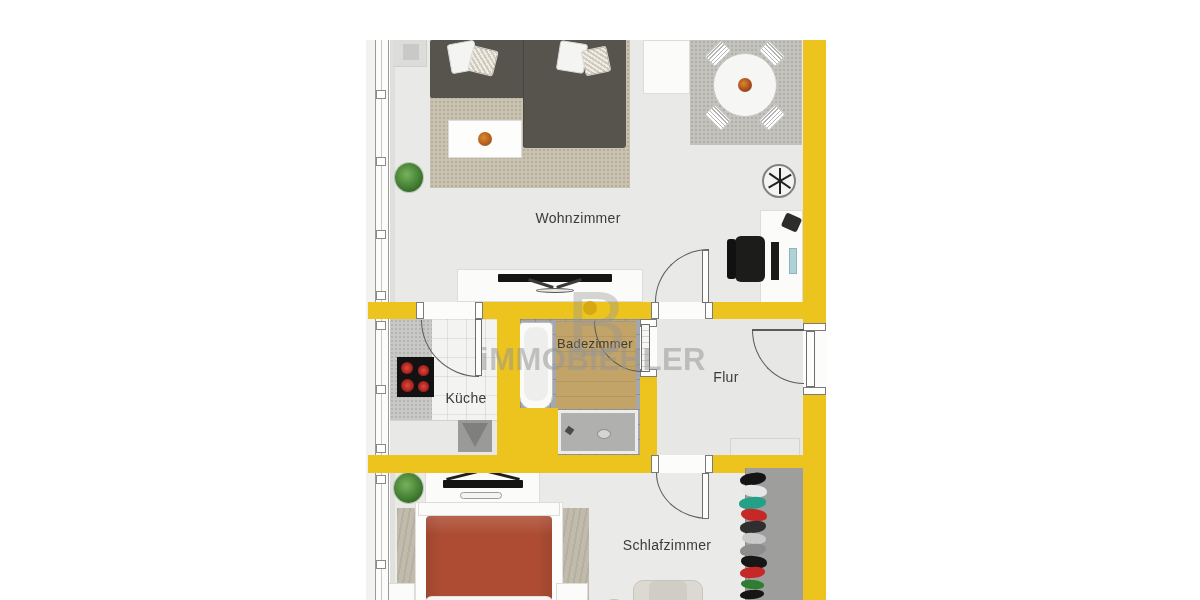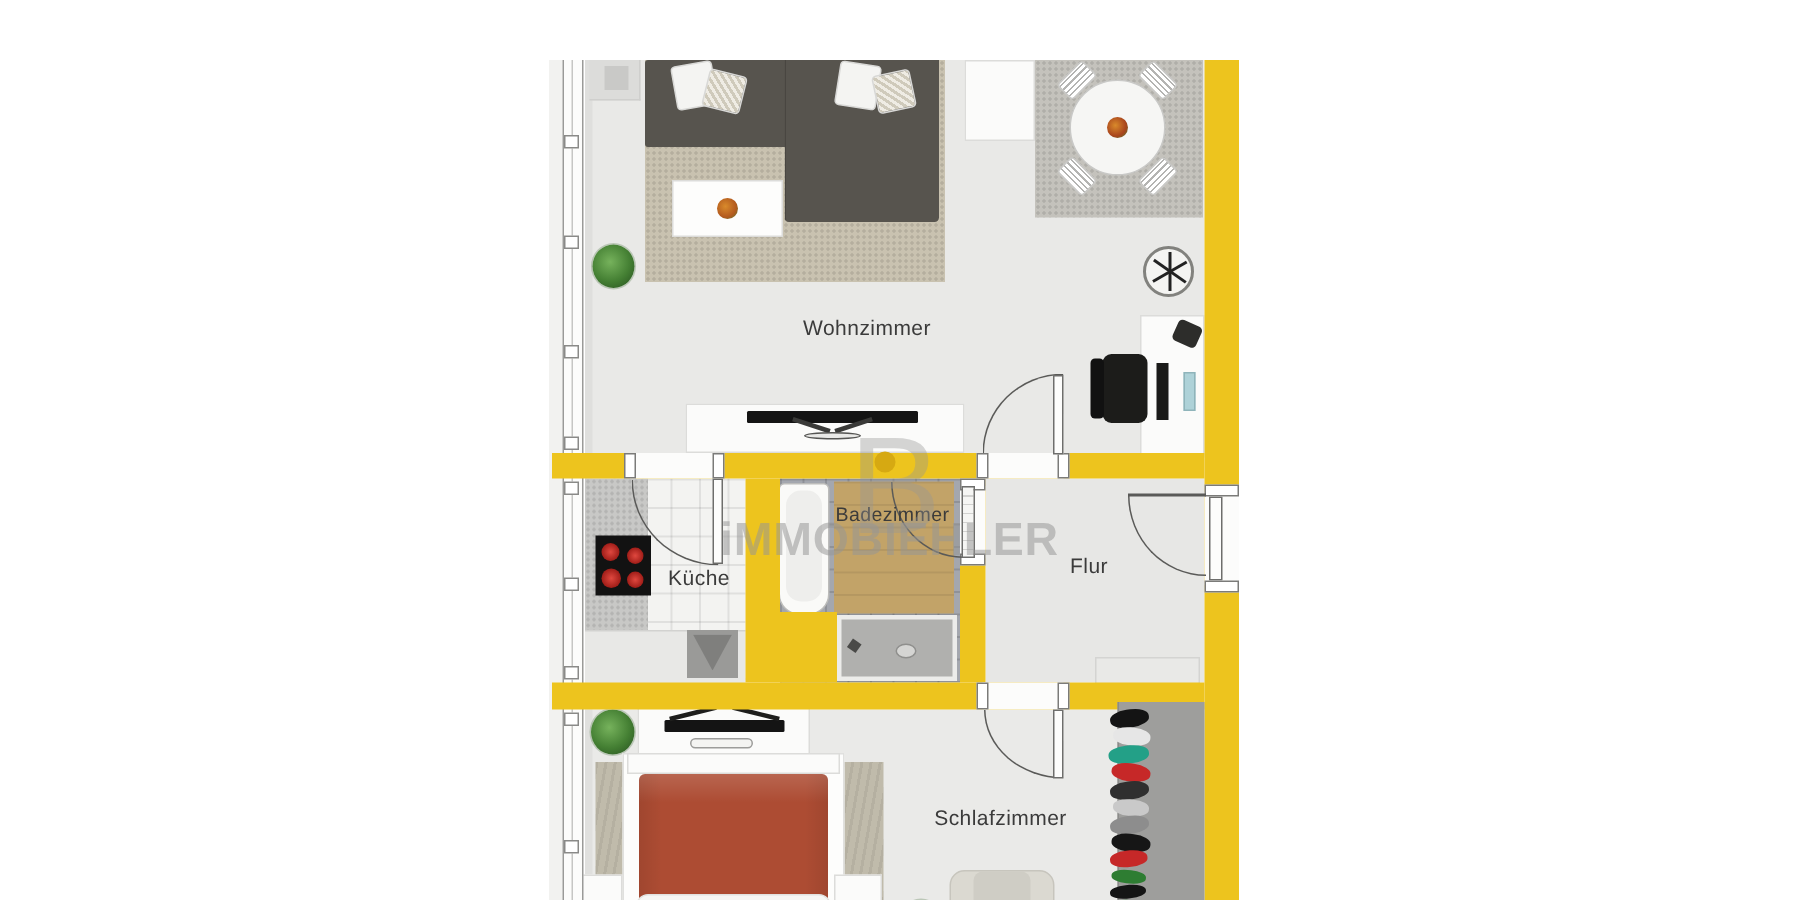--- a/index.html
+++ b/index.html
@@ -216,21 +216,21 @@
   <div class="abs blob" style="left:741px;top:516px;width:26px;height:12px;background:#161616;transform:rotate(6deg);"></div>
   <div class="abs blob" style="left:740px;top:527px;width:25px;height:11px;background:#c62828;transform:rotate(-5deg);"></div>
   <div class="abs blob" style="left:741px;top:540px;width:23px;height:9px;background:#2e7d32;transform:rotate(5deg);"></div>
   <div class="abs blob" style="left:740px;top:550px;width:24px;height:9px;background:#151515;transform:rotate(-5deg);"></div>
   <div class="abs blob" style="left:742px;top:560px;width:23px;height:9px;background:#2e7d32;transform:rotate(4deg);"></div>
   <div class="abs blob" style="left:740px;top:570px;width:24px;height:9px;background:#1b1b1b;transform:rotate(-4deg);"></div>
   <div class="abs blob" style="left:741px;top:580px;width:23px;height:9px;background:#2e7d32;transform:rotate(5deg);"></div>
   <div class="abs blob" style="left:740px;top:590px;width:24px;height:9px;background:#141414;transform:rotate(-4deg);"></div>
 
   <div class="abs lbl" style="left:578px;top:178px;">Wohnzimmer</div>
-  <div class="abs lbl" style="left:466px;top:345px;">Küche</div>
+  <div class="abs lbl" style="left:466px;top:358px;">Küche</div>
   <div class="abs lbl" style="left:595px;top:303px;font-size:13px;">Badezimmer</div>
   <div class="abs lbl" style="left:726px;top:337px;">Flur</div>
   <div class="abs lbl" style="left:667px;top:505px;">Schlafzimmer</div>
 
   <div class="abs wm" style="left:566px;top:238px;font-size:92px;line-height:92px;opacity:.38;font-weight:normal;">B</div>
   <div class="abs wm" style="left:593px;top:320px;transform:translate(-50%,-50%);font-size:31px;letter-spacing:.5px;">iMMOBIEHLER</div>
 
 </div>
 
 </body></html>

